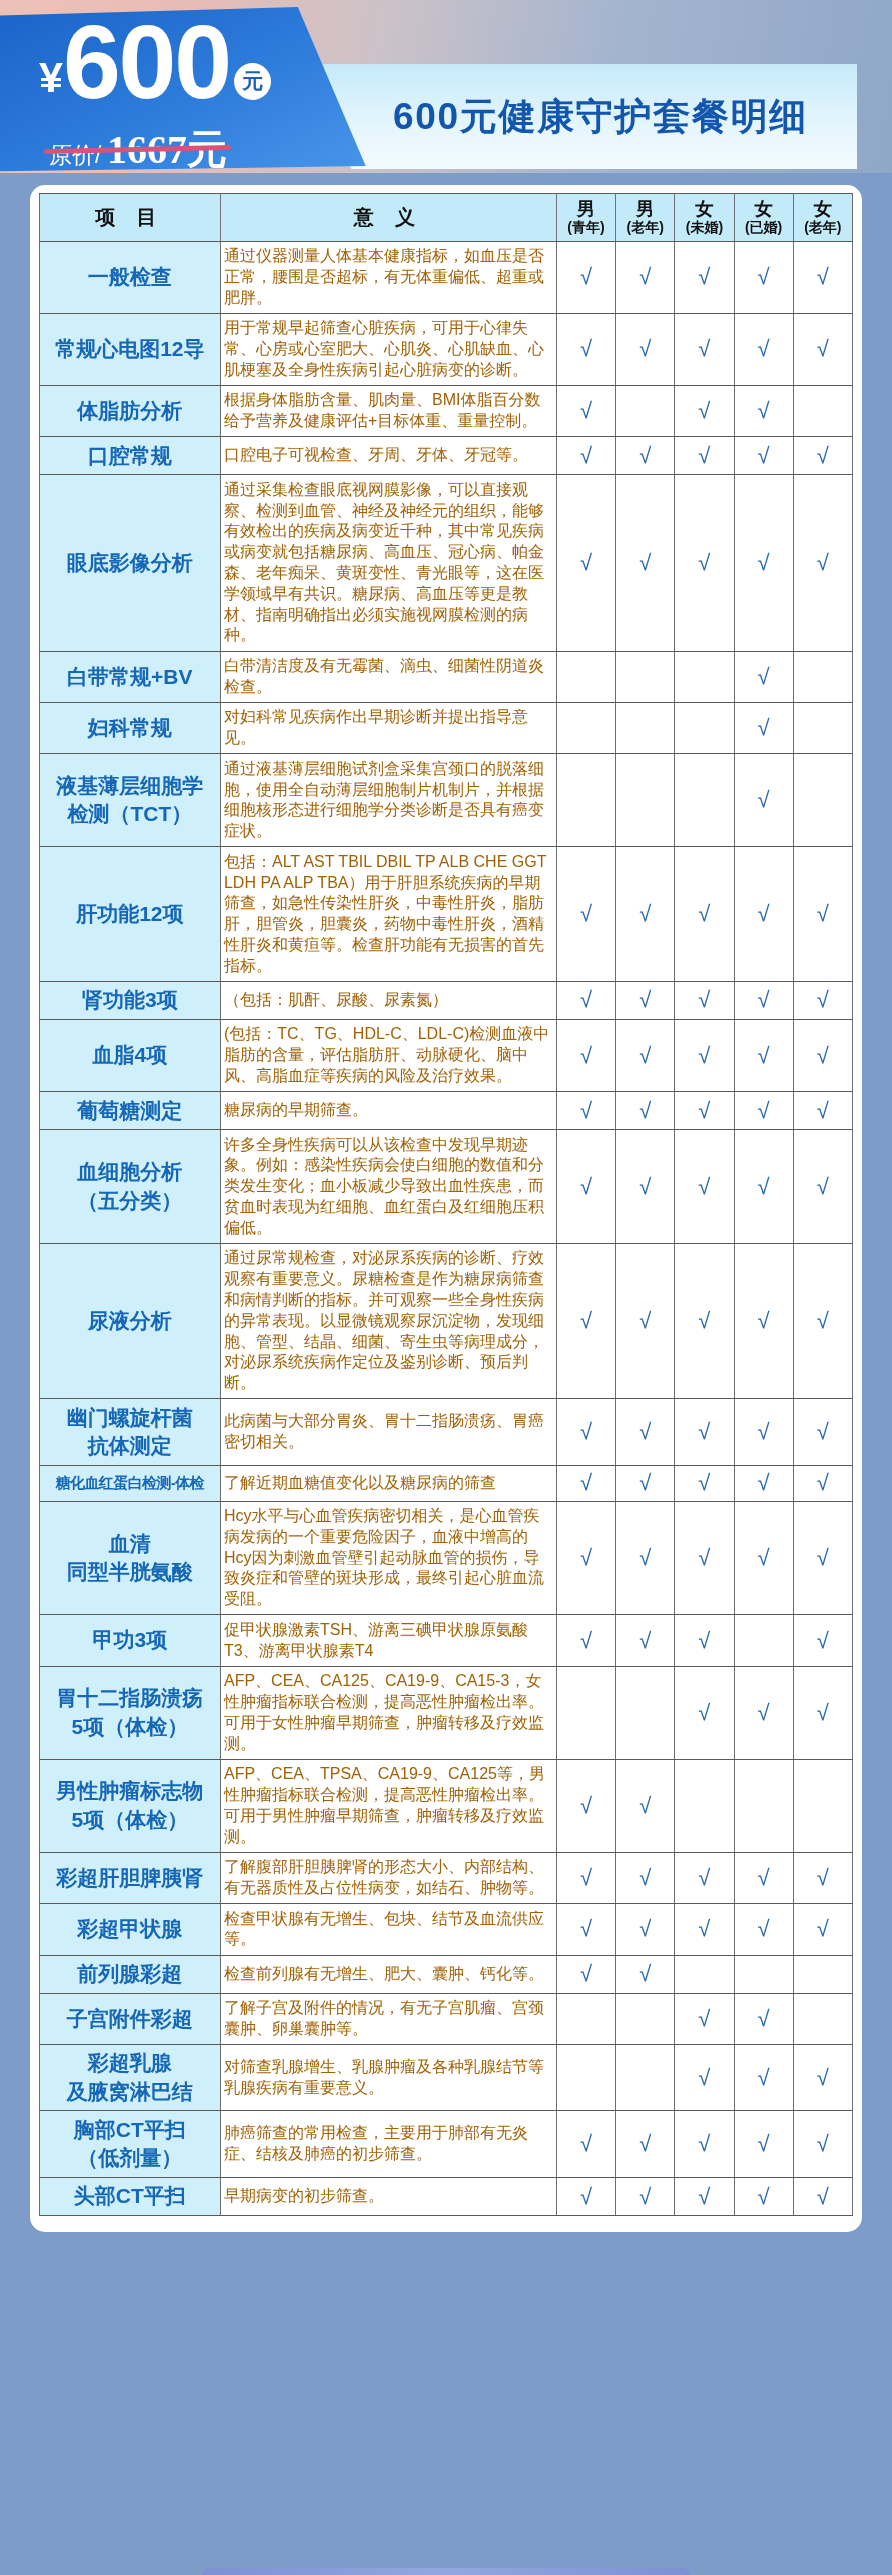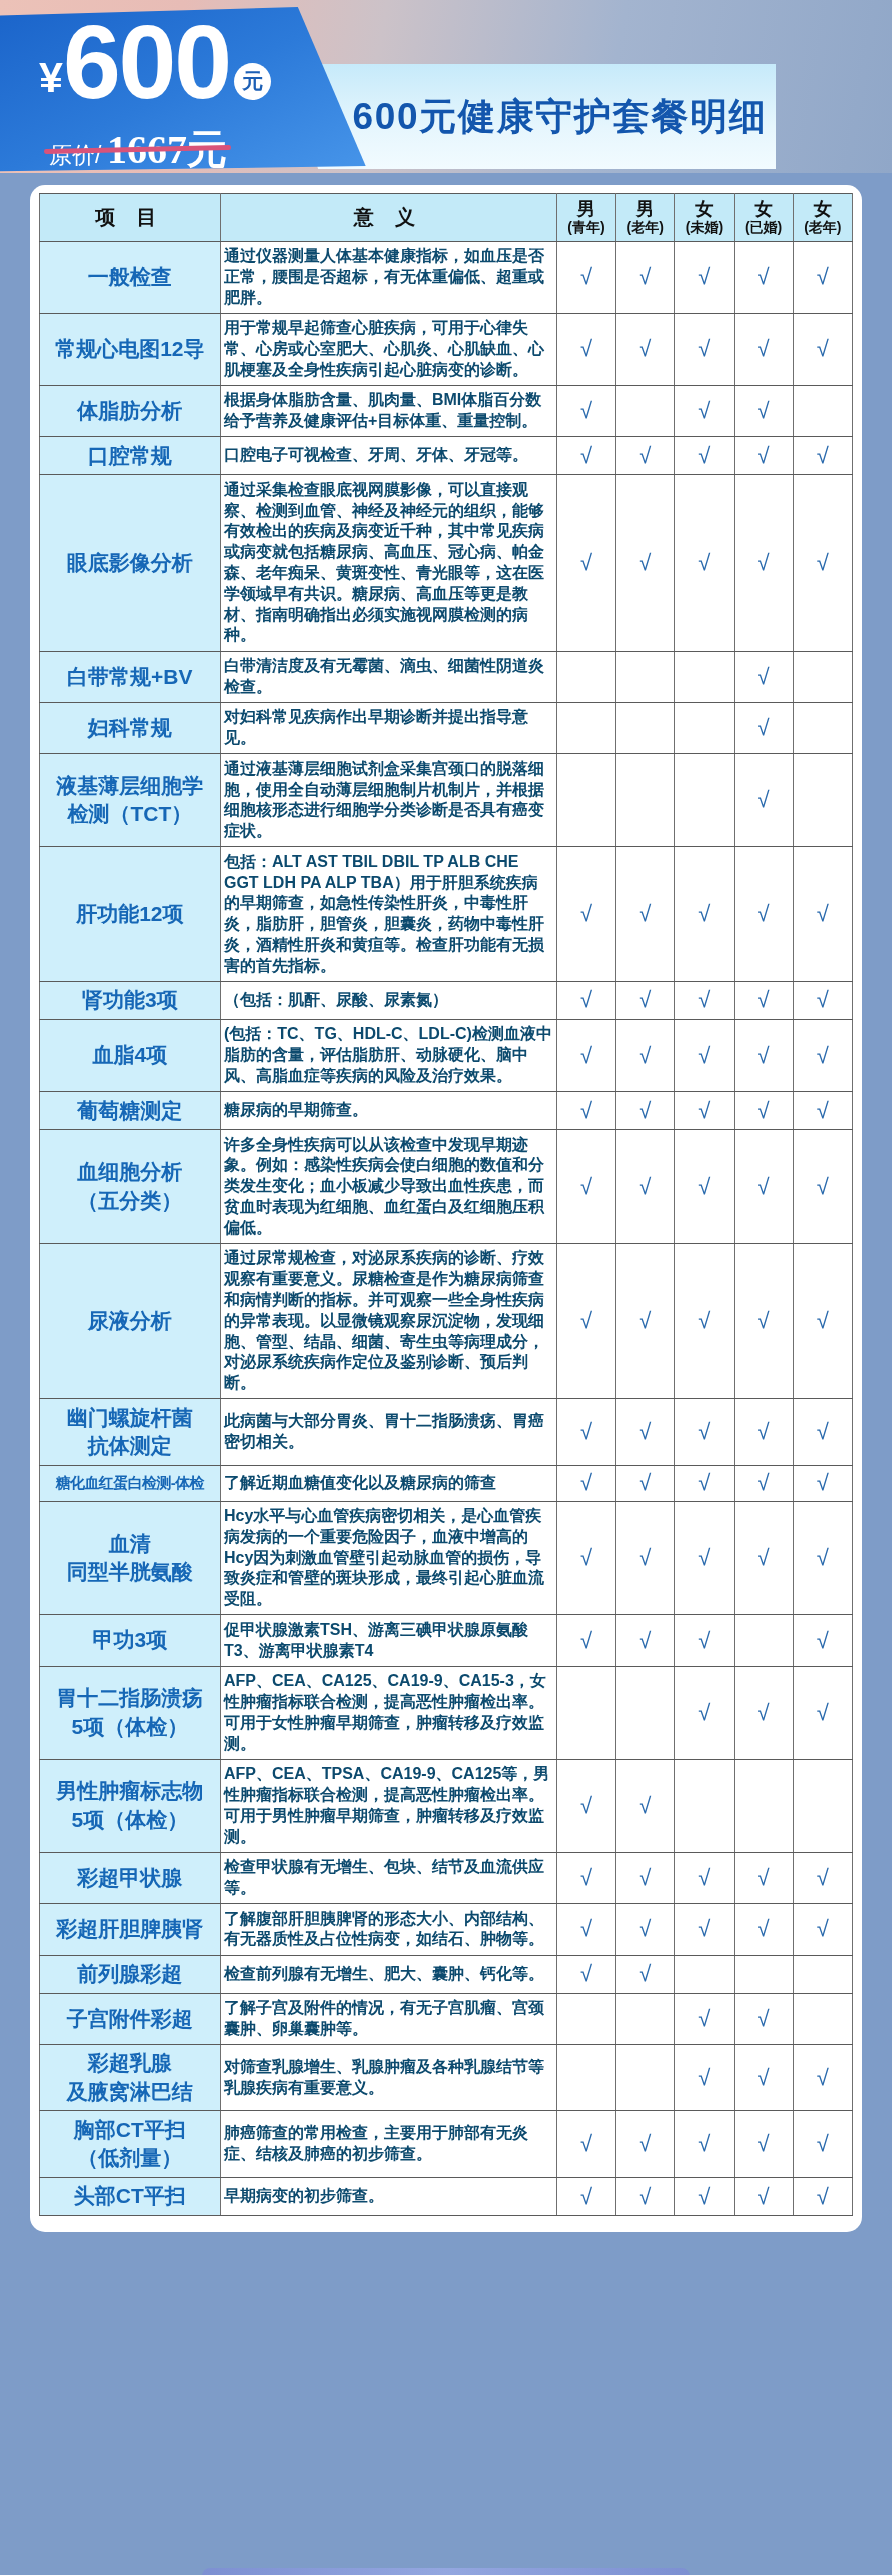--- a/index.html
+++ b/index.html
@@ -7,21 +7,21 @@
     width:892px;height:2576px;position:relative;overflow:hidden;
     background:#7e9cc8;
     font-family:"Liberation Sans","DejaVu Sans",sans-serif;
   }
   
   .banner{
     position:relative;width:892px;height:173px;
     background:linear-gradient(100deg,#ecc2b8 0%,#e7bcb6 20%,#ccc2c8 42%,#a3b4cf 68%,#90a7c8 100%);
   }
   .title-band{
-    position:absolute;left:0;top:64px;width:776px;height:105px;
+    position:absolute;left:0;top:64px;width:857px;height:105px;
     background:linear-gradient(180deg,#c6eafa 0%,#e6f6fd 60%,#f2fbff 100%);
     clip-path:polygon(36.5% 0,100% 0,100% 100%,41% 100%);
     display:flex;align-items:center;justify-content:center;
   }
   .title-band .title{
     margin-left:344px;font-size:37px;font-weight:700;color:#1356ad;letter-spacing:1.7px;
   }
   .price-panel{
     position:absolute;left:0;top:0;width:377px;height:173px;
     background:linear-gradient(155deg,#1a63c9 0%,#2c7ad9 50%,#4896ea 100%);
@@ -66,22 +66,22 @@
   th.h-item,th.h-desc{font-size:20px;font-weight:700;letter-spacing:7.8px;}
   th.h-grp{font-weight:700;padding:3.3px 0;}
   th.h-grp .g-top{display:block;font-size:18.3px;line-height:1.15;}
   th.h-grp .g-bot{display:block;font-size:14px;line-height:1.2;}
   td.item{
     background:#cfeffb;color:#1667b6;font-weight:700;font-size:21px;
     text-align:center;line-height:1.35;white-space:pre-line;
   }
   td.item.small{font-size:15px;letter-spacing:-0.6px;}
   td.desc{
-    background:#fff;color:#0c4a6e;font-size:16px;line-height:1.3;
-    padding:5.5px 5.5px 5.5px 11px;font-weight:700;margin-top:17px;
+    background:#fff;color:#a16207;font-size:16px;line-height:1.3;
+    padding:5.5px 5.5px 5.5px 11px;font-weight:400;margin-top:17px;
   }
   td.chk{
     background:#fff;text-align:center;color:#2a6aad;font-size:22px;font-weight:500;
   }
   
   .bottom-strip{
     position:absolute;left:50%;bottom:0;transform:translateX(-50%);
     width:488px;height:7.8px;border-radius:10px 10px 0 0;
     background:linear-gradient(90deg,#7d90d2 0%,#94a7e0 50%,#7d90d2 100%);
   }
@@ -327,31 +327,31 @@
             <td class="item">男性肿瘤标志物
 5项（体检）</td>
             <td class="desc">AFP、CEA、TPSA、CA19-9、CA125等，男性肿瘤指标联合检测，提高恶性肿瘤检出率。可用于男性肿瘤早期筛查，肿瘤转移及疗效监测。</td>
             <td class="chk">√</td>
             <td class="chk">√</td>
             <td class="chk"></td>
             <td class="chk"></td>
             <td class="chk"></td>
           </tr>
           <tr>
+            <td class="item">彩超肝胆脾胰肾</td>
+            <td class="desc">了解腹部肝胆胰脾肾的形态大小、内部结构、有无器质性及占位性病变，如结石、肿物等。</td>
+            <td class="chk">√</td>
+            <td class="chk">√</td>
+            <td class="chk">√</td>
+            <td class="chk">√</td>
+            <td class="chk">√</td>
+          </tr>
+          <tr>
             <td class="item">彩超甲状腺</td>
             <td class="desc">检查甲状腺有无增生、包块、结节及血流供应等。</td>
-            <td class="chk">√</td>
-            <td class="chk">√</td>
-            <td class="chk">√</td>
-            <td class="chk">√</td>
-            <td class="chk">√</td>
-          </tr>
-          <tr>
-            <td class="item">彩超肝胆脾胰肾</td>
-            <td class="desc">了解腹部肝胆胰脾肾的形态大小、内部结构、有无器质性及占位性病变，如结石、肿物等。</td>
             <td class="chk">√</td>
             <td class="chk">√</td>
             <td class="chk">√</td>
             <td class="chk">√</td>
             <td class="chk">√</td>
           </tr>
           <tr>
             <td class="item">前列腺彩超</td>
             <td class="desc">检查前列腺有无增生、肥大、囊肿、钙化等。</td>
             <td class="chk">√</td>

